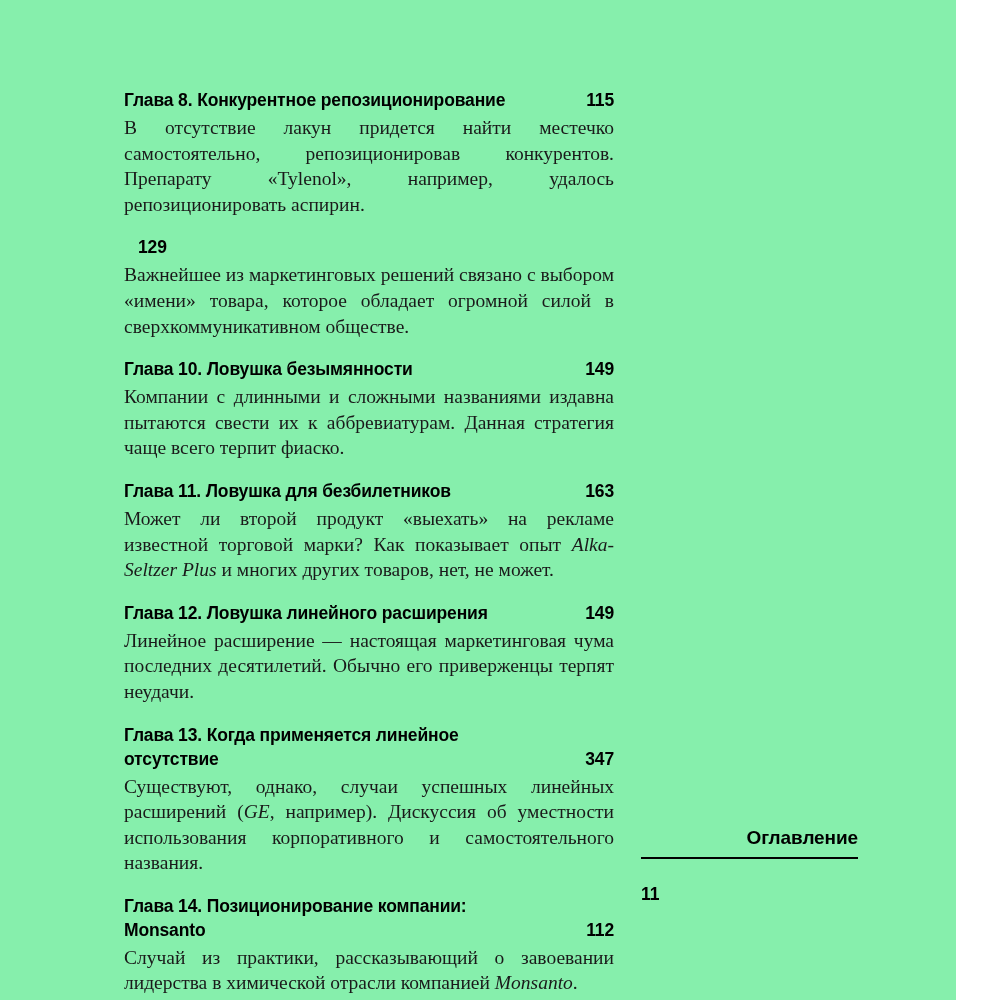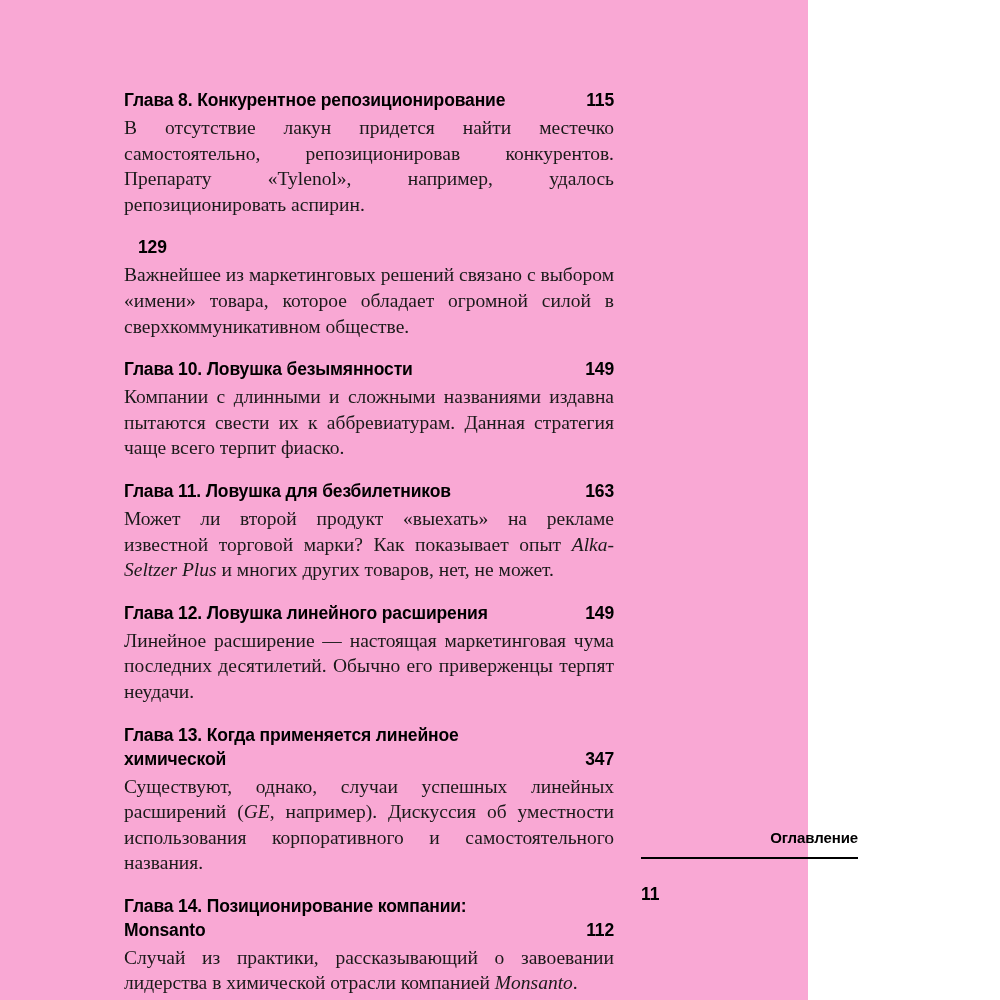--- a/index.html
+++ b/index.html
@@ -12,23 +12,23 @@
     height: 1000px;
     position: relative;
     overflow: hidden;
     font-family: "Liberation Serif", "DejaVu Serif", serif;
     color: #111111;
   }
 
   #page {
     position: absolute;
     left: 0; top: 0;
-    width: 808px;
+    width: 956px;
     height: 1000px;
-    background: #f9a8d4;
+    background: #86efac;
   }
 
   
   #toc-column {
     position: absolute;
     left: 124px;
     top: 88px;
     width: 490px;
   }
 
@@ -84,21 +84,21 @@
   
   #footer {
     position: absolute;
     left: 641px;
     top: 828px;
     width: 217px;
   }
   #footer-label {
     font-family: "Liberation Sans", "DejaVu Sans", sans-serif;
     font-weight: bold;
-    font-size: 15px;
+    font-size: 19px;
     line-height: 20px;
     text-align: right;
     color: #000000;
     letter-spacing: -0.1px;
   }
   #footer-rule {
     width: 217px;
     height: 2px;
     background: #000000;
     margin-top: 9px;
@@ -165,21 +165,21 @@
           <span class="heading-page">149</span>
         </div>
       </div>
       <p class="entry-desc">Линейное расширение — настоящая маркетинговая чума последних десятилетий. Обычно его приверженцы терпят неудачи.</p>
     </div>
 
     <div class="toc-entry">
       <div class="entry-heading">
         <span class="heading-line1">Глава 13. Когда применяется линейное</span>
         <div class="heading-row">
-          <span class="heading-title">химической</span>
+          <span class="heading-title">отсутствие</span>
           <span class="heading-page">347</span>
         </div>
       </div>
       <p class="entry-desc"><span>Существуют, однако, случаи успешных линейных расширений (</span><i>GE</i><span>, например). Дискуссия об уместности использования корпоративного и самостоятельного названия.</span></p>
     </div>
 
     <div class="toc-entry">
       <div class="entry-heading">
         <span class="heading-line1">Глава 14. Позиционирование компании:</span>
         <div class="heading-row">

